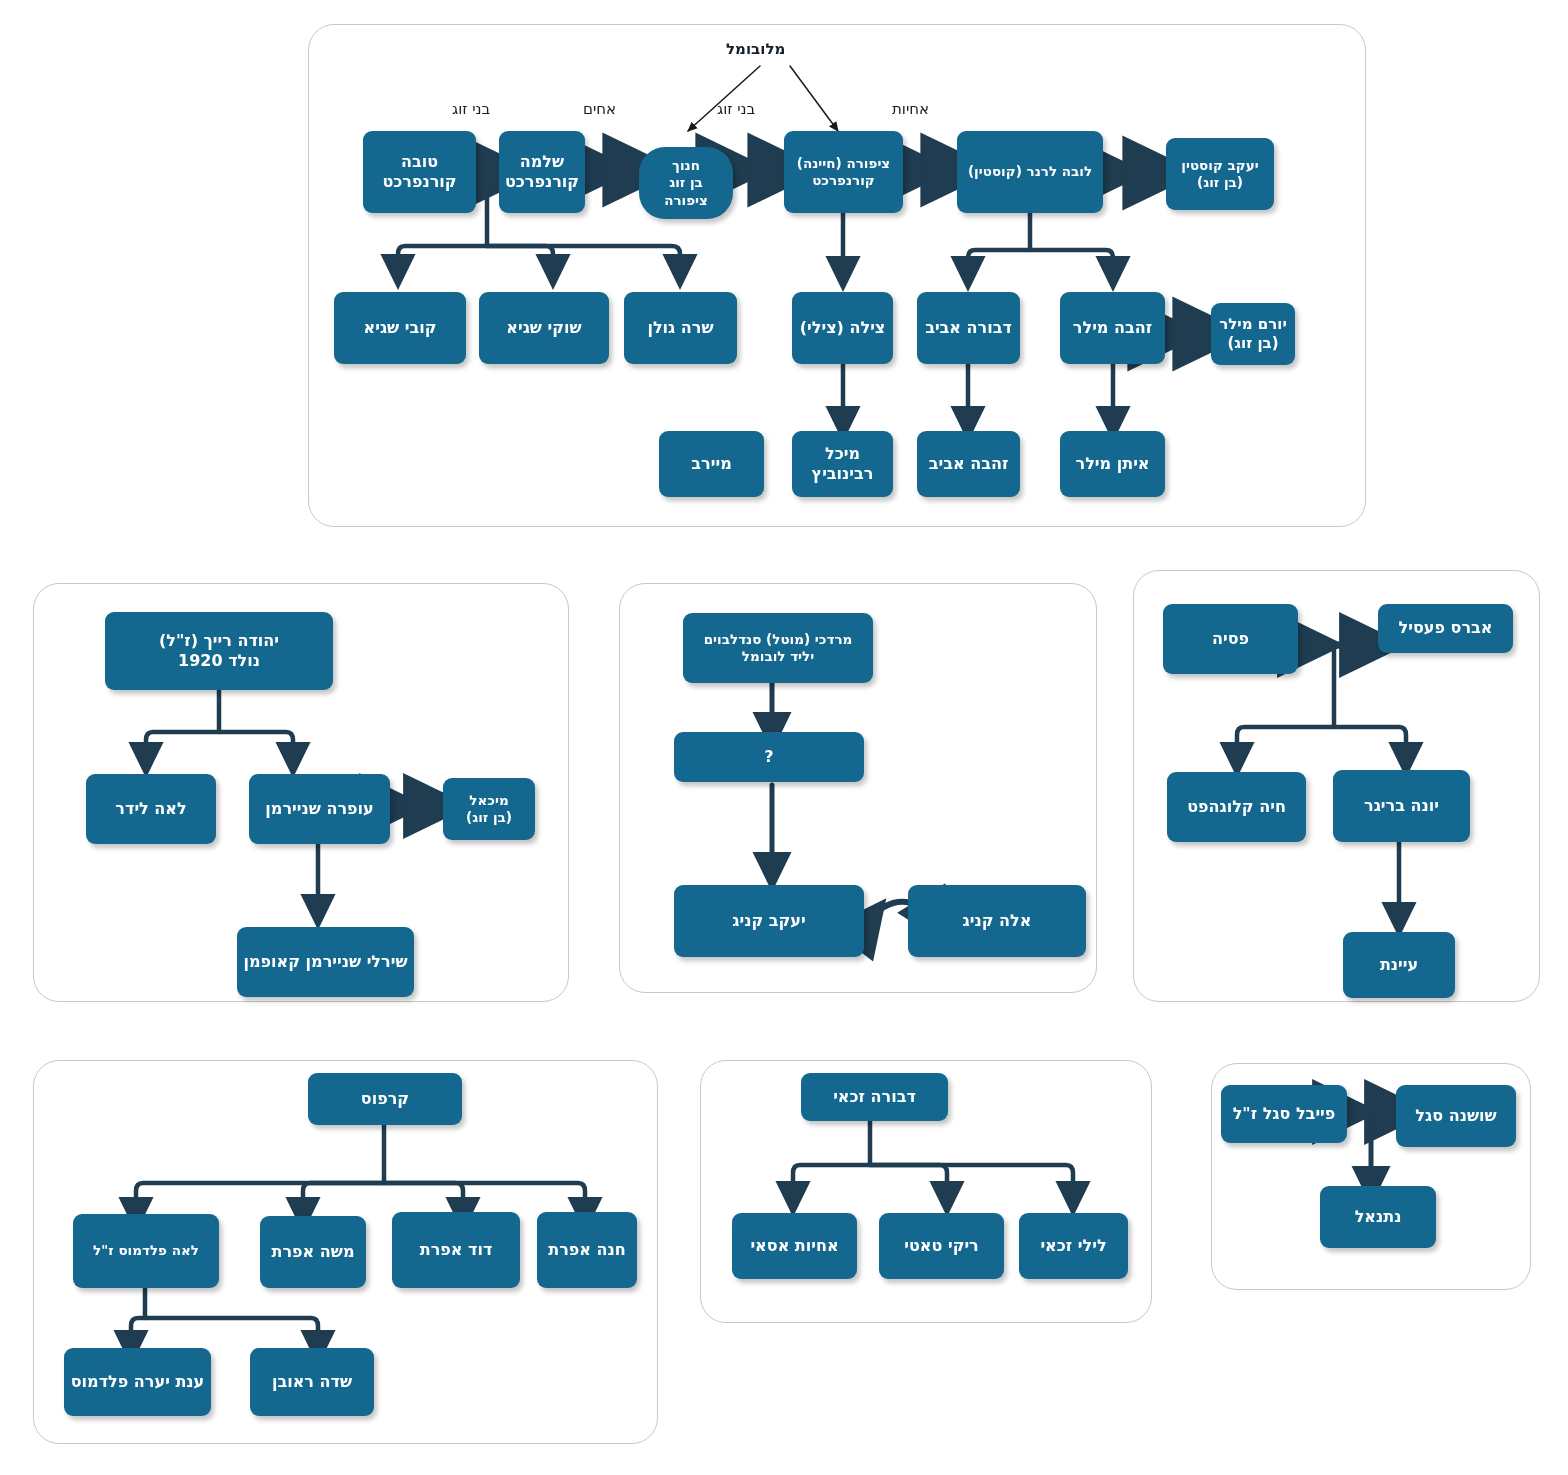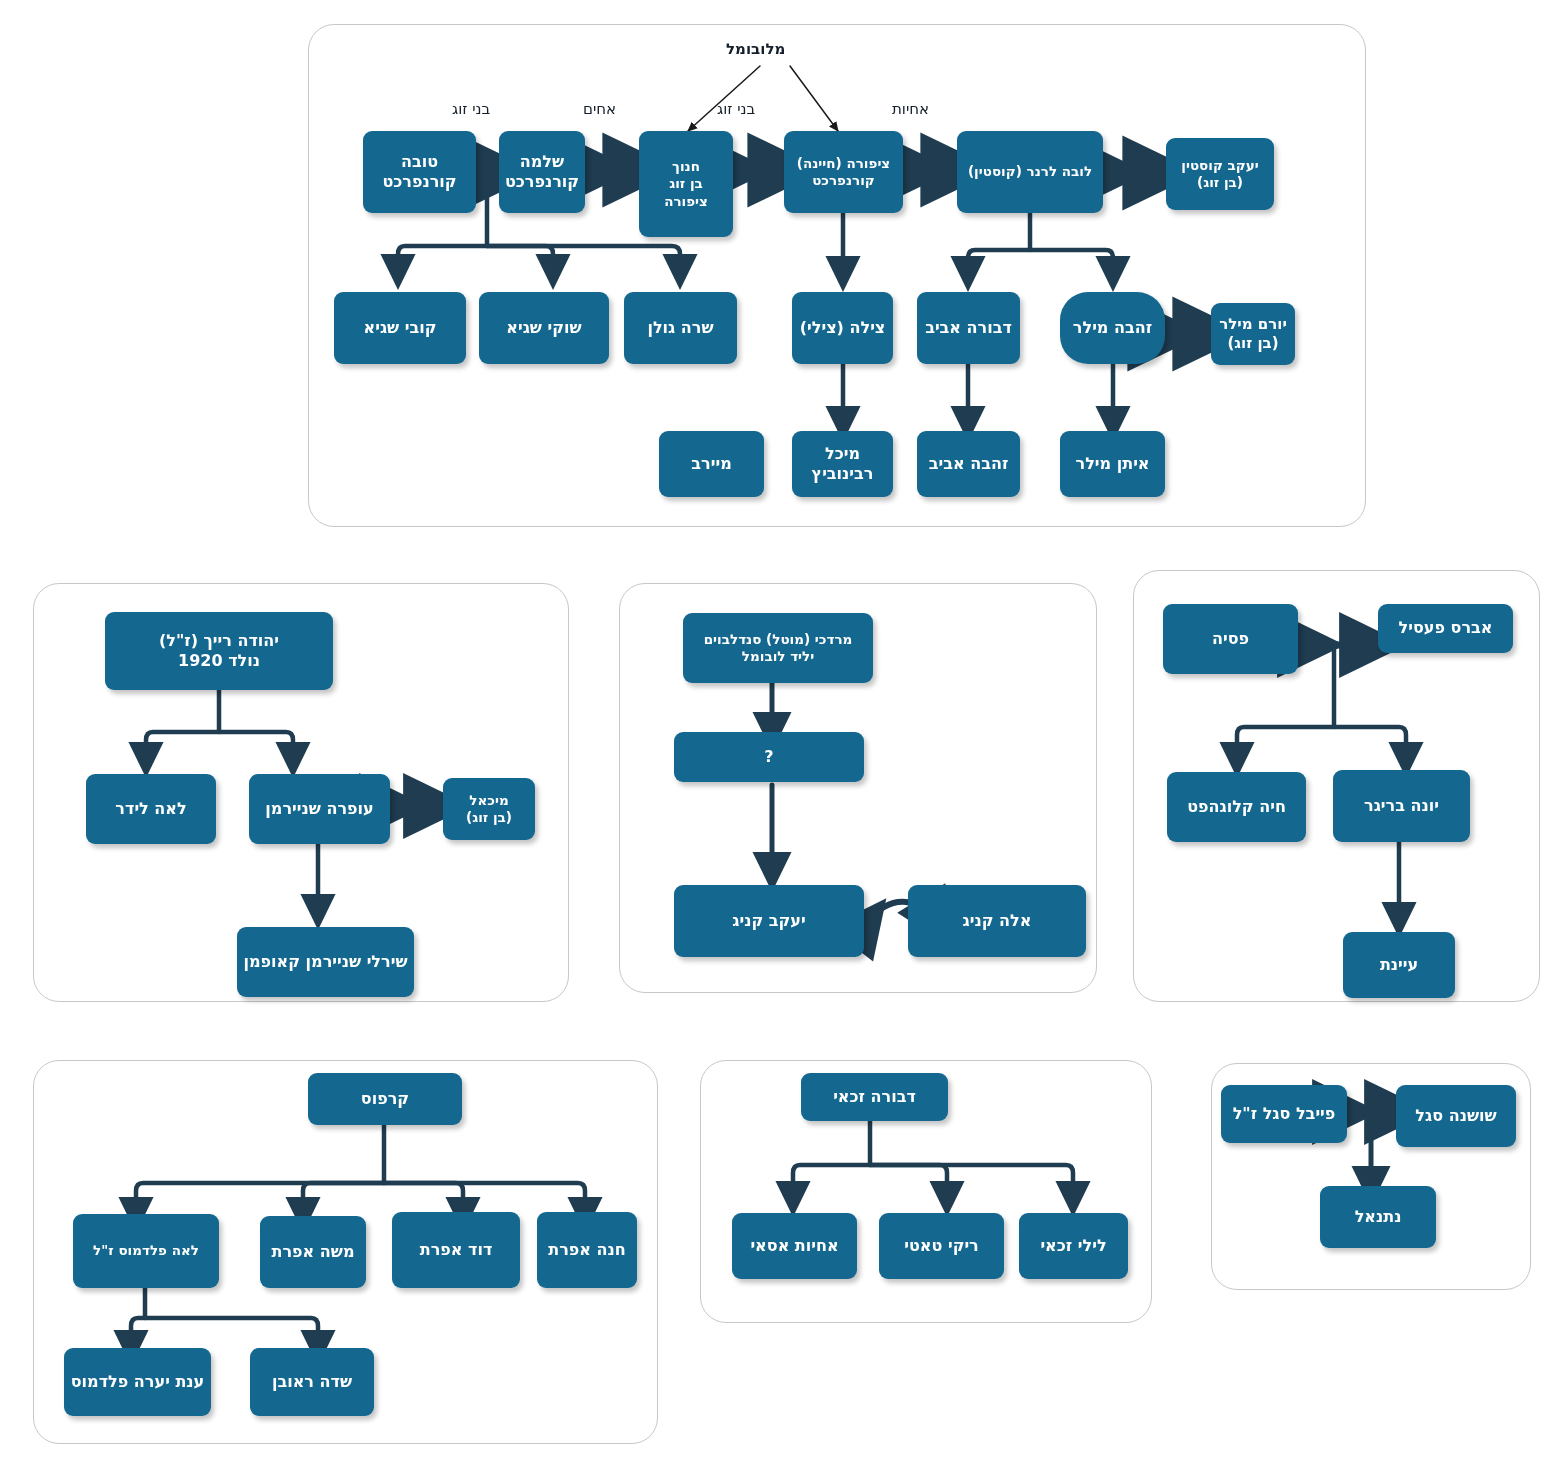--- a/index.html
+++ b/index.html
@@ -176,34 +176,34 @@
   <div class="caption b" style="left:726px;top:40px;">מלובומל</div>
   <div class="caption" style="left:452px;top:100px;">בני זוג</div>
   <div class="caption" style="left:583px;top:100px;">אחים</div>
   <div class="caption" style="left:717px;top:100px;">בני זוג</div>
   <div class="caption" style="left:892px;top:100px;">אחיות</div>
 
   <div class="node" style="left:363px;top:131px;width:113px;height:82px;">טובה
 קורנפרכט</div>
   <div class="node" style="left:499px;top:131px;width:86px;height:82px;">שלמה
 קורנפרכט</div>
-  <div class="node sm" style="left:639px;top:131px;width:94px;height:106px;">חנוך
+  <div class="node sm" style="left:639px;top:147px;width:94px;height:72px;border-radius:26px;">חנוך
 בן זוג ציפורה</div>
   <div class="node sm" style="left:784px;top:131px;width:119px;height:82px;">ציפורה (חיינה)
 קורנפרכט</div>
   <div class="node sm" style="left:957px;top:131px;width:146px;height:82px;">לובה לרנר (קוסטין)</div>
   <div class="node sm" style="left:1166px;top:138px;width:108px;height:72px;">יעקב קוסטין
 (בן זוג)</div>
 
   <div class="node" style="left:334px;top:292px;width:132px;height:72px;">קובי שגיא</div>
   <div class="node" style="left:479px;top:292px;width:130px;height:72px;">שוקי שגיא</div>
   <div class="node" style="left:624px;top:292px;width:113px;height:72px;">שרה גולן</div>
   <div class="node" style="left:792px;top:292px;width:101px;height:72px;">צילה (צילי)</div>
   <div class="node" style="left:917px;top:292px;width:103px;height:72px;">דבורה אביב</div>
-  <div class="node" style="left:1060px;top:292px;width:105px;height:72px;border-radius:28px;">זהבה מילר</div>
+  <div class="node" style="left:1060px;top:292px;width:105px;height:72px;">זהבה מילר</div>
   <div class="node xs" style="left:1211px;top:303px;width:84px;height:62px;">יורם מילר
 (בן זוג)</div>
 
   <div class="node" style="left:659px;top:431px;width:105px;height:66px;">מיירב</div>
   <div class="node" style="left:792px;top:431px;width:101px;height:66px;">מיכל רבינוביץ</div>
   <div class="node" style="left:917px;top:431px;width:103px;height:66px;">זהבה אביב</div>
   <div class="node" style="left:1060px;top:431px;width:105px;height:66px;">איתן מילר</div>
 
   <div class="node" style="left:105px;top:612px;width:228px;height:78px;">יהודה רייך (ז"ל)
 נולד 1920</div>

